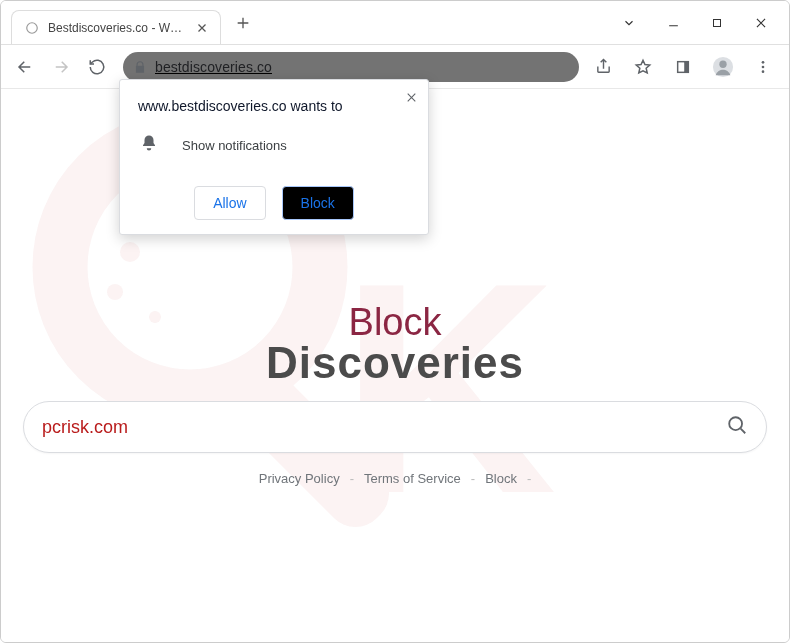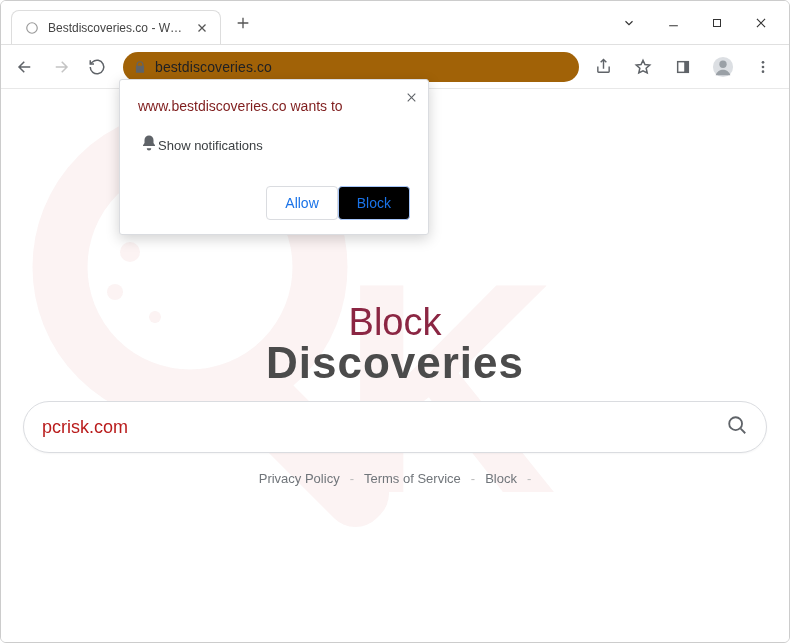--- a/index.html
+++ b/index.html
@@ -57,26 +57,27 @@
       width: 32px; height: 32px;
       display: flex; align-items: center; justify-content: center;
       color: #5f6368;
       border-radius: 50%;
       cursor: pointer;
     }
     .nav-btn.disabled { color: #c4c4c4; cursor: default; }
     .addr-box {
       flex: 1;
       height: 30px;
-      background: #a16207;
+      background: #737373;
       border-radius: 15px;
       display: flex;
       align-items: center;
       padding: 8px 10px;
       margin: 0 6px;
+      text-decoration: underline;
     }
     .lock-icon { color: #5f6368; display:flex; }
     .url-text { margin-left: 8px; font-size: 14px; color: #6b6b6b; letter-spacing: .1px; }
     .url-domain { color: #202124; }
     .addr-right { display: flex; align-items: center; gap: 12px; padding-right: 4px;}
     .addr-right span { color: #5f6368; cursor:pointer; display:flex; align-items:center; justify-content:center; width:28px; height:28px; }
 
     
     .perm-popup {
       position: absolute;
@@ -84,25 +85,25 @@
       top: 78px;
       width: 310px;
       background: #fff;
       border: 1px solid #dadce0;
       border-radius: 3px;
       box-shadow: 0 4px 14px rgba(0,0,0,0.18);
       padding: 18px 18px 14px 18px;
       z-index: 50;
     }
     .perm-popup .close { position: absolute; top: 10px; right: 10px; color: #5f6368; cursor: pointer; }
-    .perm-title { font-size: 14px; color: #7f1d1d; }
+    .perm-title { font-size: 14px; color: #0f172a; }
     .perm-line { display: flex; align-items: center; margin-top: 20px; }
     .perm-line .bell { color: #5f6368; margin-left: 2px; }
-    .perm-line .perm-text { font-size: 13px; color: #3c4043; margin-left: 0; }
-    .perm-buttons { display: flex; justify-content: flex-end; gap: 0; margin-top: 30px; }
+    .perm-line .perm-text { font-size: 13px; color: #3c4043; margin-left: 24px; }
+    .perm-buttons { display: flex; justify-content: center; gap: 16px; margin-top: 30px; }
     .perm-btn {
       font-size: 14px;
       padding: 8px 18px;
       border-radius: 4px;
       cursor: pointer;
       color: #1a73e8;
       border: 1px solid #dadce0;
       background: #fff;
     }
     .perm-btn.primary { border-color: #a8c7fa; background: #000000; }

